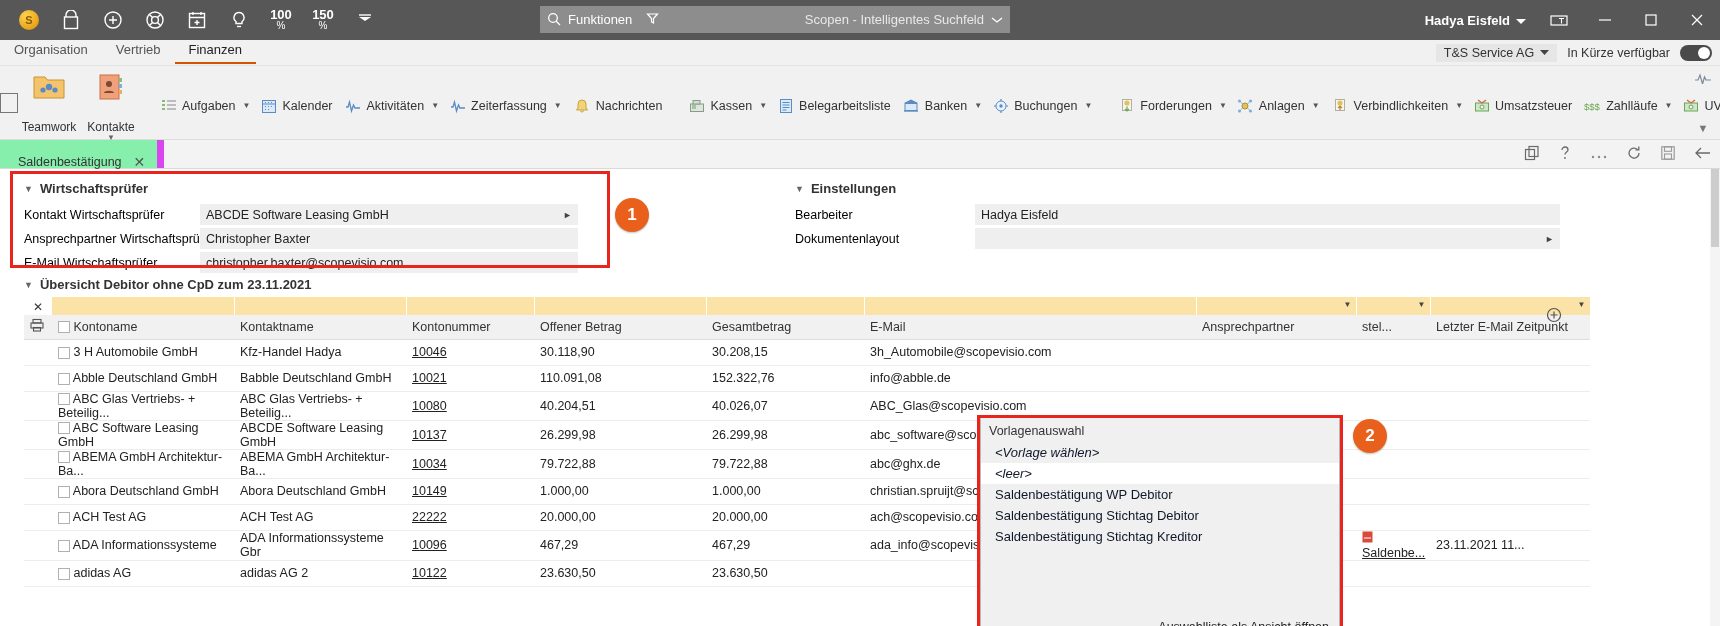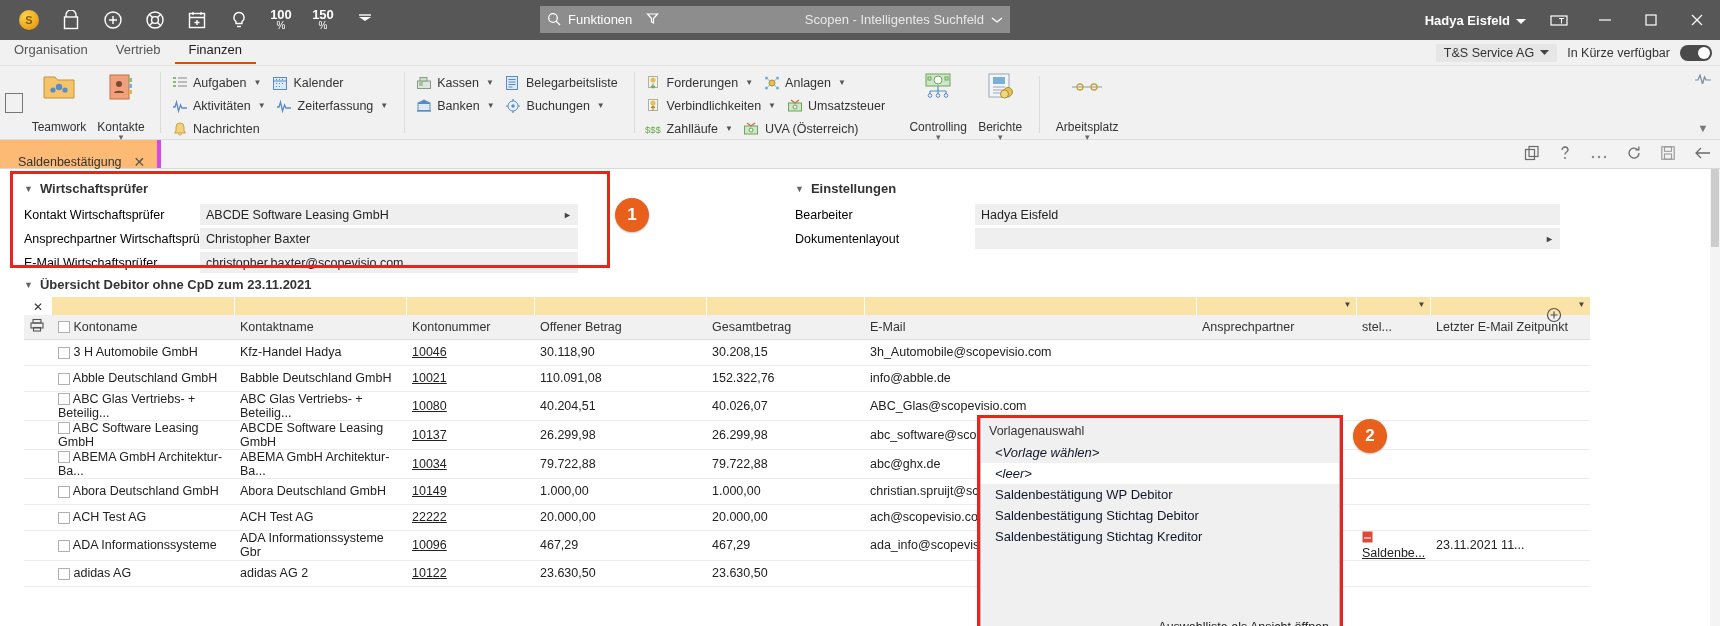--- a/index.html
+++ b/index.html
@@ -72,36 +72,36 @@
   }
   .rib-rail { width:28px; display:flex; align-items:center; justify-content:center; }
   .rail-box { width:18px;height:20px;border:1.5px solid #777;}
   .biggroup { display:flex; align-items:flex-start; padding-top:4px; }
   .bigbtn { width:62px; text-align:center; font-size:12px; color:#333; }
   .bigbtn .gi { height:34px; display:flex;align-items:center;justify-content:center;}
   .bigbtn .lbl{ display:block; margin-top:16px;}
   .bigbtn .dn{ display:block; font-size:9px; color:#666; line-height:6px;}
   .sep { width:1px; background:#dcdcdc; margin:6px 8px; align-self:stretch; }
 
-  .smallgroup { display:flex; flex-direction:column; justify-content:flex-start; padding-top:6px; gap:2px;}
+  .smallgroup { display:flex; flex-direction:row; justify-content:flex-start; padding-top:6px; gap:2px;}
   .smallrow { display:flex; align-items:center; }
   .smallitem { display:flex; align-items:center; gap:5px; font-size:12.5px; color:#333; padding:2px 8px 2px 2px; white-space:nowrap;}
   .smallitem .si { width:17px;height:17px; display:flex;align-items:center;justify-content:center;flex:0 0 17px;}
   .caret-sm { font-size:8px; color:#555; margin-left:2px;}
 
   .rib-right { position:absolute; right:4px; top:0; height:74px; display:flex; flex-direction:column; align-items:center; justify-content:space-between; padding:6px 4px;}
   .rib-right .chev { font-size:11px; color:#777;}
 
   
   .doctabs {
     height:29px; background:#f3f3f3; display:flex; align-items:stretch;
     border-bottom:1px solid #d9d9d9; position:relative;
   }
   .doctab {
-    background:#fdba74; border-right:4px solid #d946ef; display:flex; align-items:center;
+    background:#86efac; border-right:7px solid #d946ef; display:flex; align-items:center;
     gap:12px; padding:16px 12px 0 18px; font-size:12.5px; color:#333;
   }
   .doctab .x { color:#555; font-size:14px;}
   .doctools { position:absolute; right:8px; top:0; height:29px; display:flex; align-items:center; gap:18px; color:#6a6a6a; font-size:14px;}
 
   
   .content { position:relative; height:calc(626px - 40px - 26px - 74px - 29px); background:#fff; }
 
   .red-box { position:absolute; border:3px solid #e8241c; pointer-events:none; }
   .badge {

